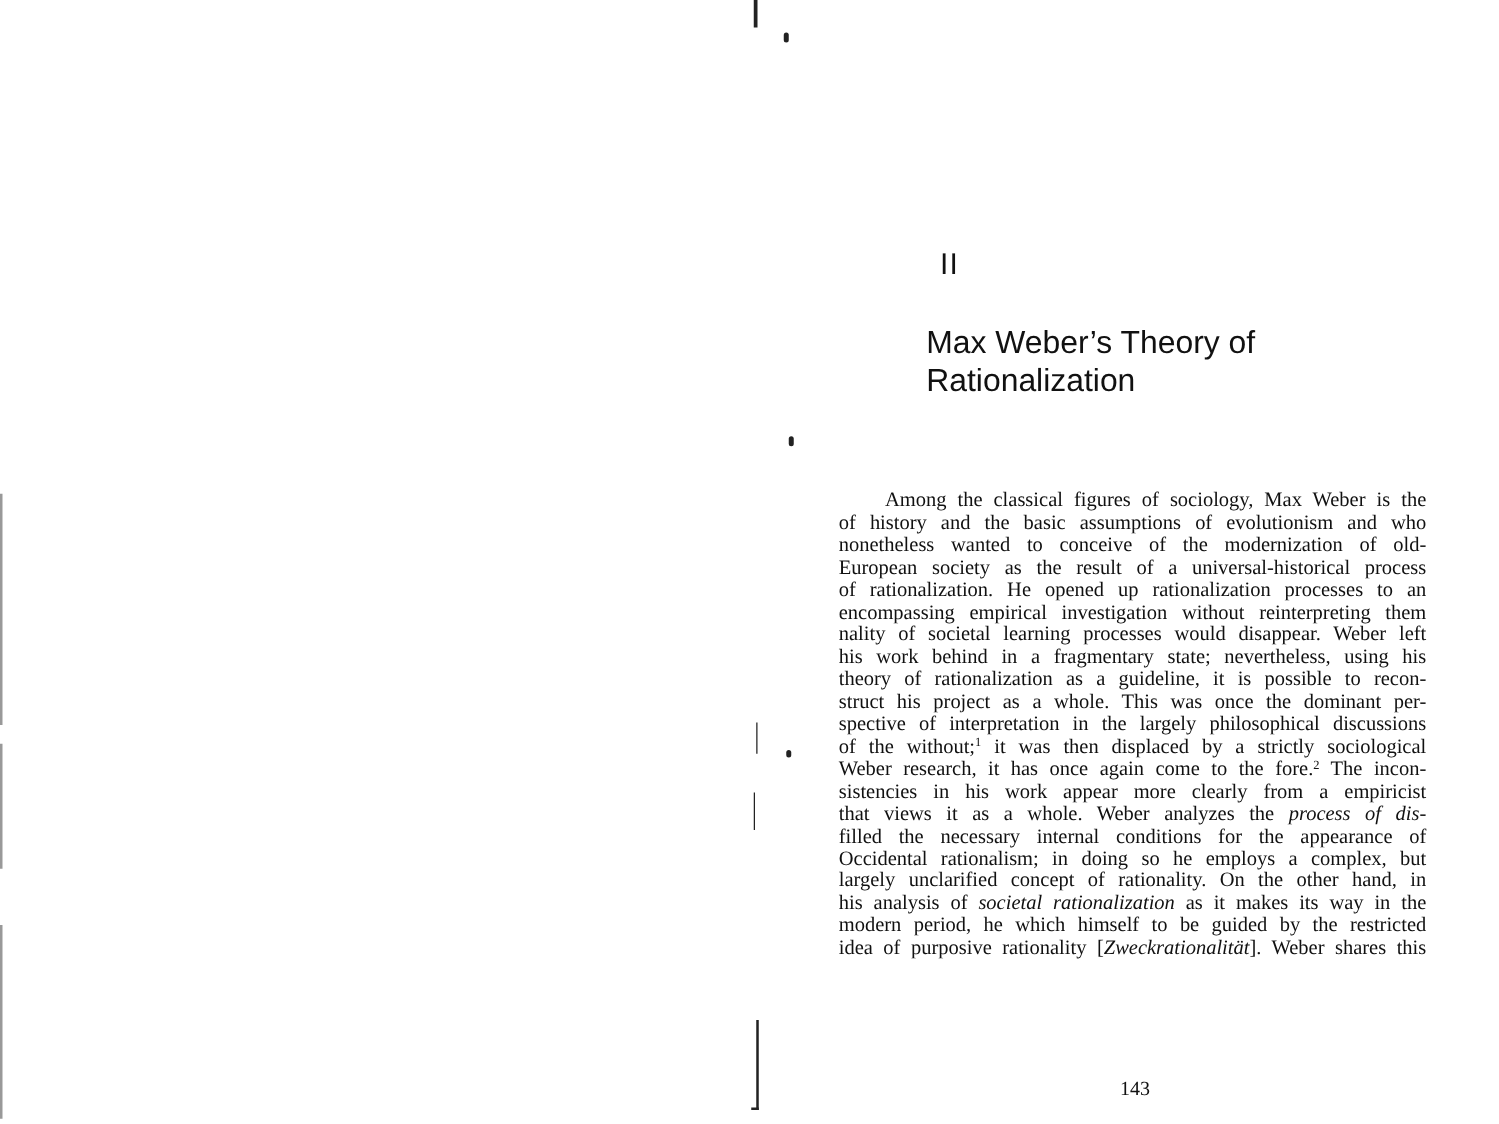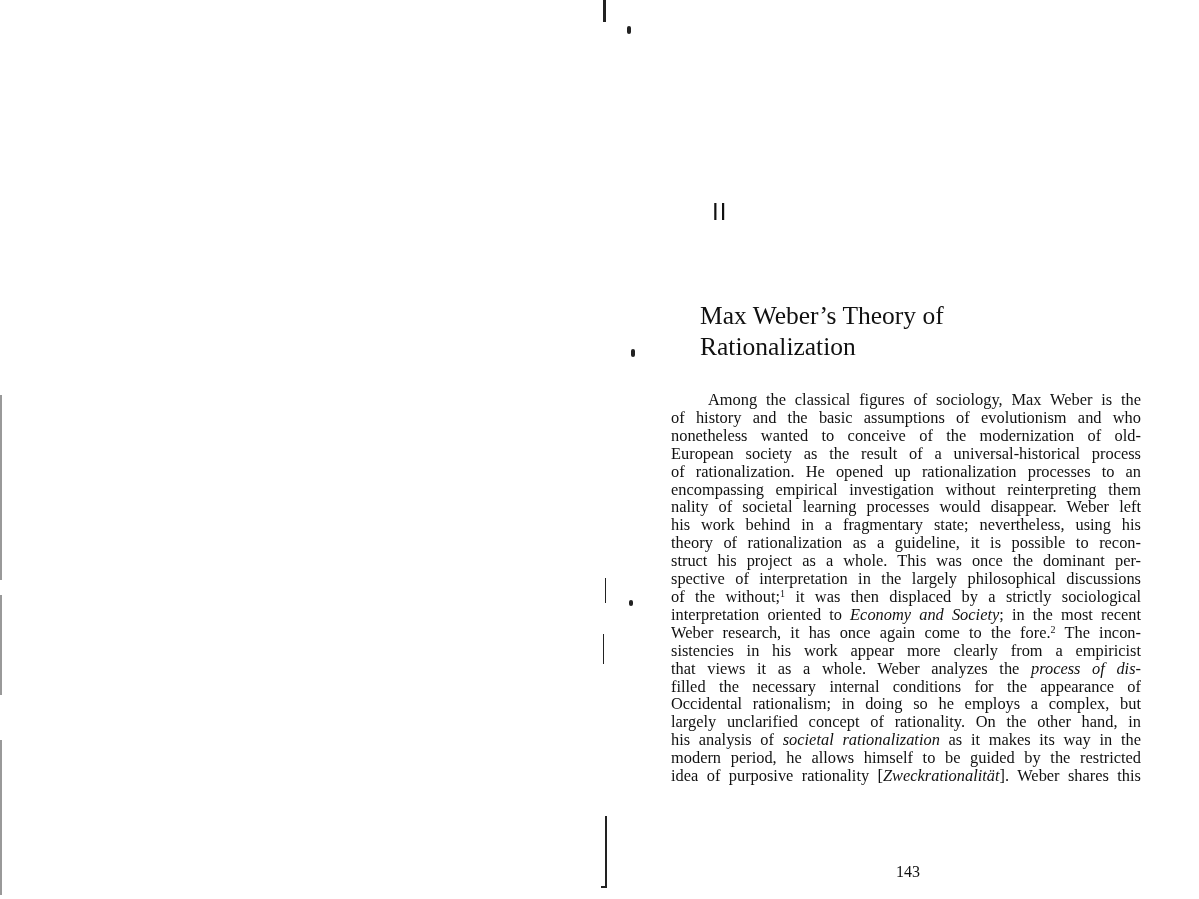--- a/index.html
+++ b/index.html
@@ -3,26 +3,26 @@
 <meta charset="utf-8">
 <style>
   html, body { margin: 0; padding: 0; }
   body {
     width: 1199px; height: 899px; background: #ffffff; position: relative; overflow: hidden;
     color: #111;
   }
   .scan-mark { position: absolute; background: #222; }
   .left-edge { position: absolute; left: 0; width: 2px; background: #999; }
   .roman {
-    position: absolute; left: 712px; top: 198px;
+    position: absolute; left: 752px; top: 198px;
     font-family: "Liberation Sans", sans-serif; font-size: 24px; font-weight: normal; letter-spacing: 1px;
   }
   .title {
-    position: absolute; left: 700px; top: 259px; width: 420px;
-    font-family: Liberation Serif, serif; font-size: 25.5px; line-height: 31px; font-weight: normal; margin-top: 41px;
+    position: absolute; left: 741px; top: 259px; width: 420px;
+    font-family: Liberation Sans, sans-serif; font-size: 25.5px; line-height: 31px; font-weight: normal;
   }
   .body-text {
     position: absolute; left: 671px; top: 391px; width: 470px;
     font-family: "Liberation Serif", serif; font-size: 16.4px; line-height: 17.9px;
     text-align: justify;
   }
   .body-text .line { display: block; text-align: justify; text-align-last: justify; white-space: nowrap; }
   .body-text .line.first { text-indent: 37px; }
   .body-text i { font-style: italic; }
   .body-text sup { font-size: 10px; line-height: 0; vertical-align: 5px; }
@@ -58,25 +58,24 @@
   <span class="line">nonetheless wanted to conceive of the modernization of old-</span>
   <span class="line">European society as the result of a universal-historical process</span>
   <span class="line">of rationalization. He opened up rationalization processes to an</span>
   <span class="line">encompassing empirical investigation without reinterpreting them</span>
   <span class="line">nality of societal learning processes would disappear. Weber left</span>
   <span class="line">his work behind in a fragmentary state; nevertheless, using his</span>
   <span class="line">theory of rationalization as a guideline, it is possible to recon-</span>
   <span class="line">struct his project as a whole. This was once the dominant per-</span>
   <span class="line">spective of interpretation in the largely philosophical discussions</span>
   <span class="line"><span>of the without;</span><sup>1</sup><span> it was then displaced by a strictly sociological</span></span>
-  <span class="line"><span>interpretation oriented to </span><i>Economy and Society</i><span>; in the most recent</span></span>
   <span class="line"><span>Weber research, it has once again come to the fore.</span><sup>2</sup><span> The incon-</span></span>
   <span class="line">sistencies in his work appear more clearly from a empiricist</span>
   <span class="line"><span>that views it as a whole. Weber analyzes the </span><i>process of dis-</i></span>
   <span class="line">filled the necessary internal conditions for the appearance of</span>
   <span class="line">Occidental rationalism; in doing so he employs a complex, but</span>
   <span class="line">largely unclarified concept of rationality. On the other hand, in</span>
   <span class="line"><span>his analysis of </span><i>societal rationalization</i><span> as it makes its way in the</span></span>
-  <span class="line">modern period, he allows himself to be guided by the restricted</span>
+  <span class="line">modern period, he which himself to be guided by the restricted</span>
   <span class="line"><span>idea of purposive rationality [</span><i>Zweckrationalität</i><span>]. Weber shares this</span></span>
 </div>
 
 <div class="page-number">143</div>
 
 </body></html>

